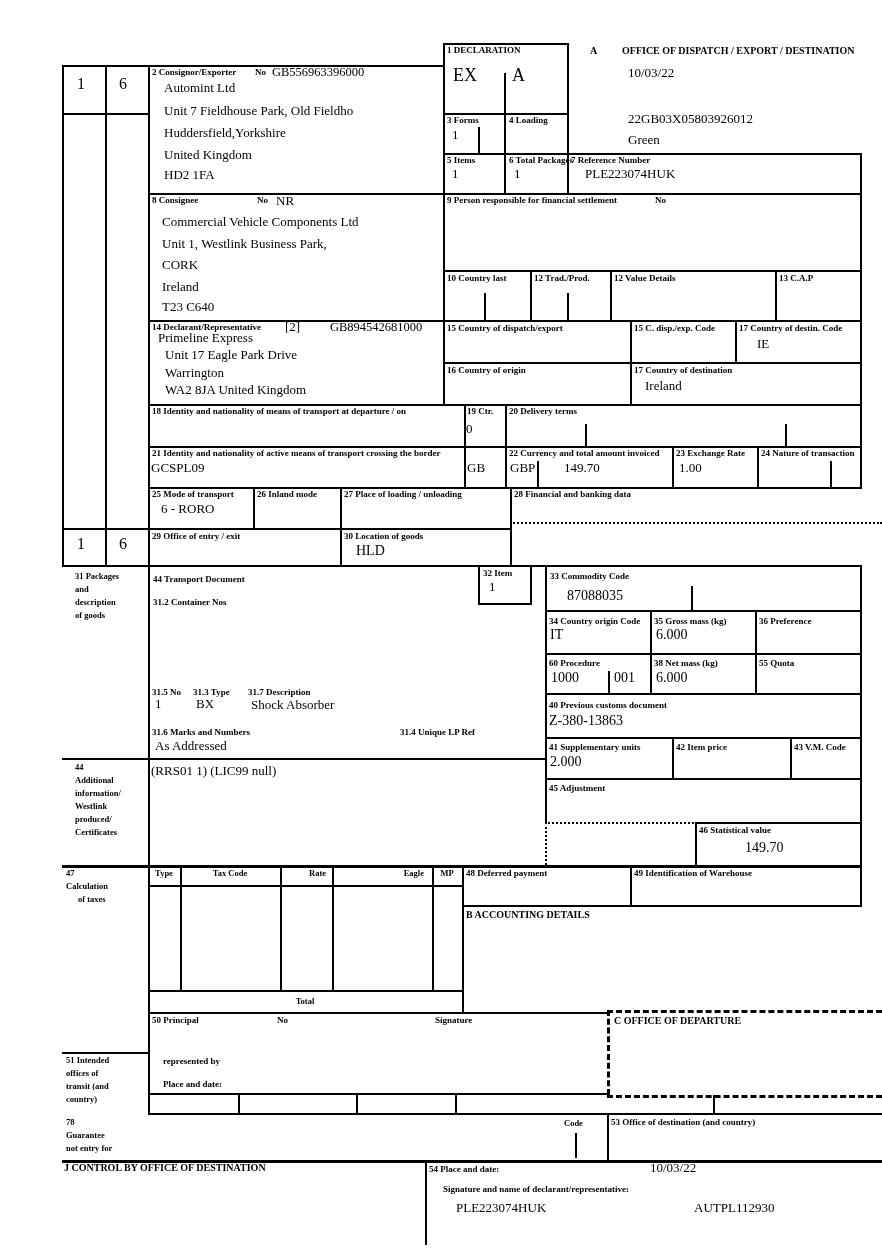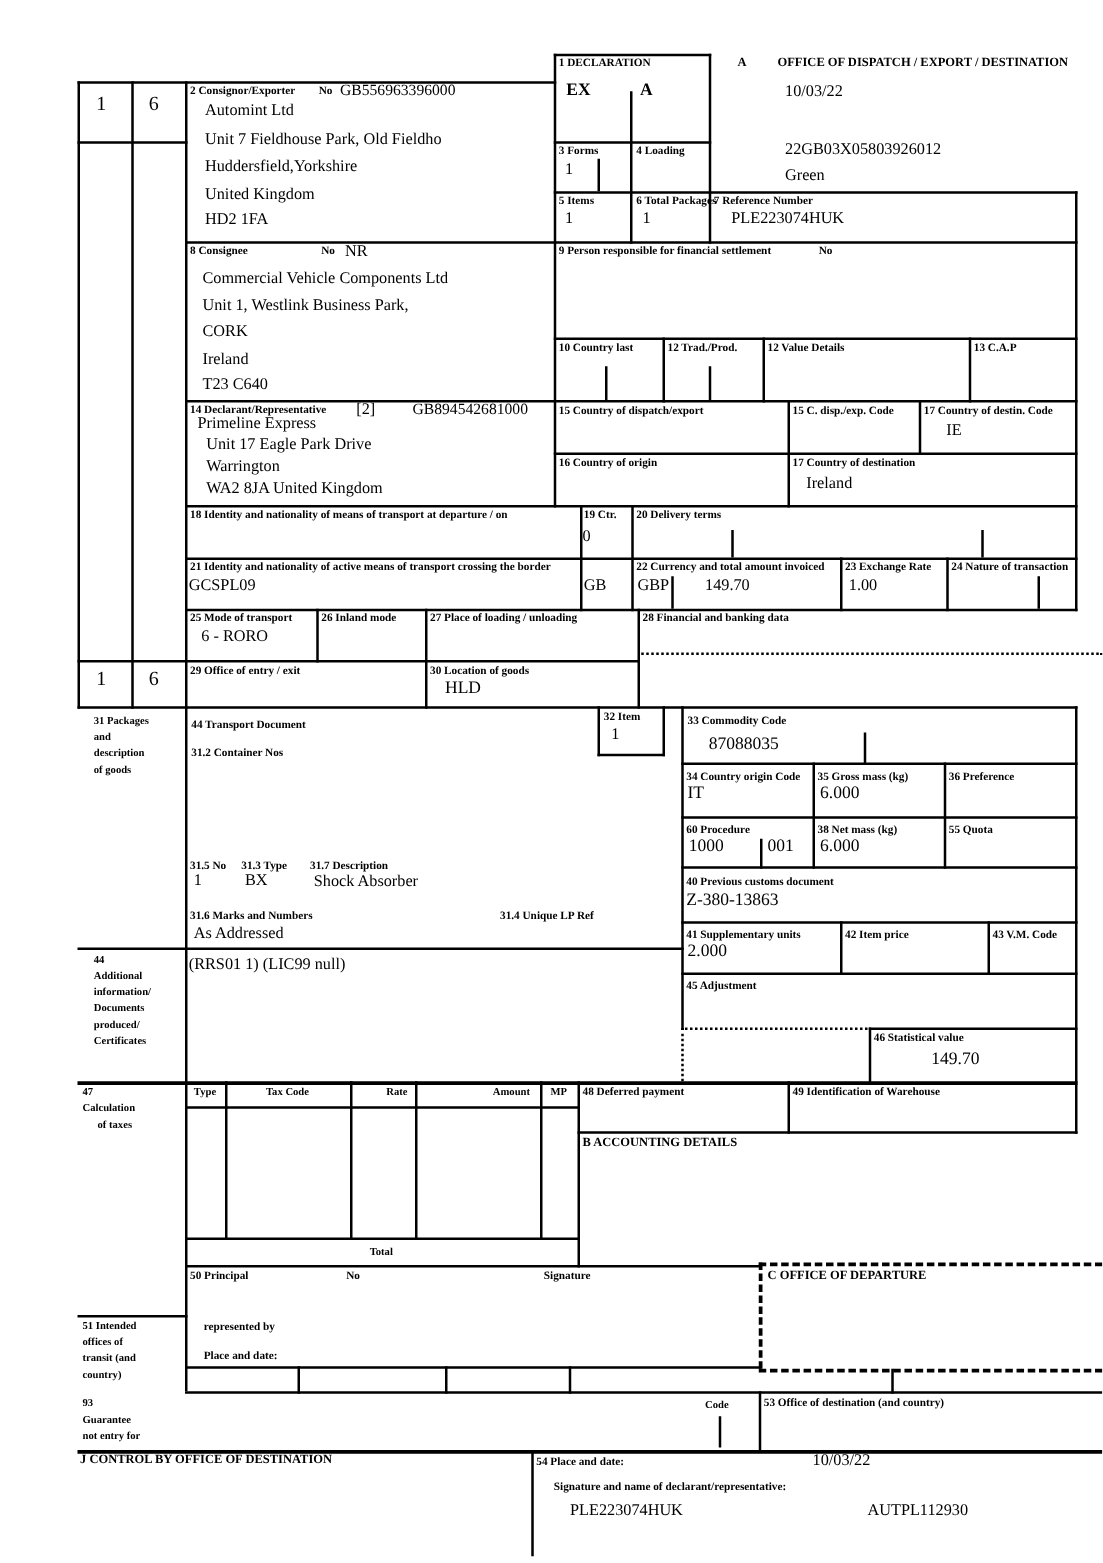--- a/index.html
+++ b/index.html
@@ -5,21 +5,21 @@
   html,body{margin:0;padding:0;background:#fff}
   #page{position:relative;width:882px;height:1250px;background:#fff;color:#000;
         font-family:"Liberation Serif","DejaVu Serif",serif;overflow:hidden}
   .t{position:absolute;white-space:nowrap;line-height:1.05}
   .lbl{font-weight:bold;font-size:9px}
   .sm{font-weight:bold;font-size:8.5px}
   .hdr{font-weight:bold;font-size:10px}
   .val{font-size:13px}
   .v12{font-size:12.5px}
   .v14{font-size:14px}
-  .vb{font-size:14px;font-weight:bold}
+  .vb{font-size:18px;font-weight:normal}
   .big{font-size:16px}
   .ctr{text-align:center}
   .rgt{text-align:right}
   .ln{position:absolute;background:#000}
   .doth{position:absolute;height:0;border-top:2px dotted #000}
   .dotfh{position:absolute;height:0;border-top:2px dotted #000}
   .dotfv{position:absolute;width:0;border-left:2px dotted #000}
   .dashh{position:absolute;height:0;border-top:3px dashed #000}
   .dashv{position:absolute;width:0;border-left:3px dashed #000}
 </style>
@@ -244,55 +244,55 @@
   <div class="t lbl" style="left:400px;top:728px">31.4 Unique LP Ref</div>
 
   <div class="t lbl" style="left:549px;top:743px">41 Supplementary units</div>
   <div class="t v14" style="left:550px;top:755px">2.000</div>
   <div class="t lbl" style="left:676px;top:743px">42 Item price</div>
   <div class="t lbl" style="left:794px;top:743px">43 V.M. Code</div>
 
   <div class="t sm" style="left:75px;top:763px">44</div>
   <div class="t sm" style="left:75px;top:776px">Additional</div>
   <div class="t sm" style="left:75px;top:789px">information/</div>
-  <div class="t sm" style="left:75px;top:802px">Documents</div>
+  <div class="t sm" style="left:75px;top:802px">Westlink</div>
   <div class="t sm" style="left:75px;top:815px">produced/</div>
   <div class="t sm" style="left:75px;top:828px">Certificates</div>
   <div class="t val" style="left:151px;top:764px">(RRS01 1) (LIC99 null)</div>
   <div class="t lbl" style="left:549px;top:784px">45 Adjustment</div>
   <div class="t lbl" style="left:699px;top:826px">46 Statistical value</div>
   <div class="t v14" style="left:745px;top:841px">149.70</div>
 
   <div class="t sm" style="left:66px;top:869px">47</div>
   <div class="t sm" style="left:66px;top:882px">Calculation</div>
   <div class="t sm" style="left:78px;top:895px">of taxes</div>
   <div class="t sm ctr" style="left:148px;top:869px;width:32px">Type</div>
   <div class="t sm ctr" style="left:180px;top:869px;width:100px">Tax Code</div>
   <div class="t sm rgt" style="left:280px;top:869px;width:46px">Rate</div>
-  <div class="t sm rgt" style="left:332px;top:869px;width:92px">Amount</div>
+  <div class="t sm rgt" style="left:332px;top:869px;width:92px">Eagle</div>
   <div class="t sm ctr" style="left:432px;top:869px;width:30px">MP</div>
   <div class="t sm ctr" style="left:148px;top:997px;width:314px">Total</div>
 
   <div class="t lbl" style="left:466px;top:869px">48 Deferred payment</div>
   <div class="t lbl" style="left:634px;top:869px">49 Identification of Warehouse</div>
   <div class="t hdr" style="left:466px;top:910px">B ACCOUNTING DETAILS</div>
 
   <div class="t lbl" style="left:152px;top:1016px">50 Principal</div>
   <div class="t lbl" style="left:277px;top:1016px">No</div>
   <div class="t lbl" style="left:435px;top:1016px">Signature</div>
   <div class="t lbl" style="left:163px;top:1057px">represented by</div>
   <div class="t lbl" style="left:163px;top:1080px">Place and date:</div>
   <div class="t hdr" style="left:614px;top:1016px">C OFFICE OF DEPARTURE</div>
 
   <div class="t sm" style="left:66px;top:1056px">51 Intended</div>
   <div class="t sm" style="left:66px;top:1069px">offices of</div>
   <div class="t sm" style="left:66px;top:1082px">transit (and</div>
   <div class="t sm" style="left:66px;top:1095px">country)</div>
 
-  <div class="t sm" style="left:66px;top:1118px">93</div>
+  <div class="t sm" style="left:66px;top:1118px">78</div>
   <div class="t sm" style="left:66px;top:1131px">Guarantee</div>
   <div class="t sm" style="left:66px;top:1144px">not entry for</div>
   <div class="t sm" style="left:564px;top:1119px">Code</div>
   <div class="t lbl" style="left:611px;top:1118px">53 Office of destination (and country)</div>
 
   <div class="t hdr" style="left:64px;top:1163px">J CONTROL BY OFFICE OF DESTINATION</div>
   <div class="t lbl" style="left:429px;top:1165px">54 Place and date:</div>
   <div class="t val" style="left:650px;top:1161px">10/03/22</div>
   <div class="t lbl" style="left:443px;top:1185px">Signature and name of declarant/representative:</div>
   <div class="t val" style="left:456px;top:1201px">PLE223074HUK</div>

